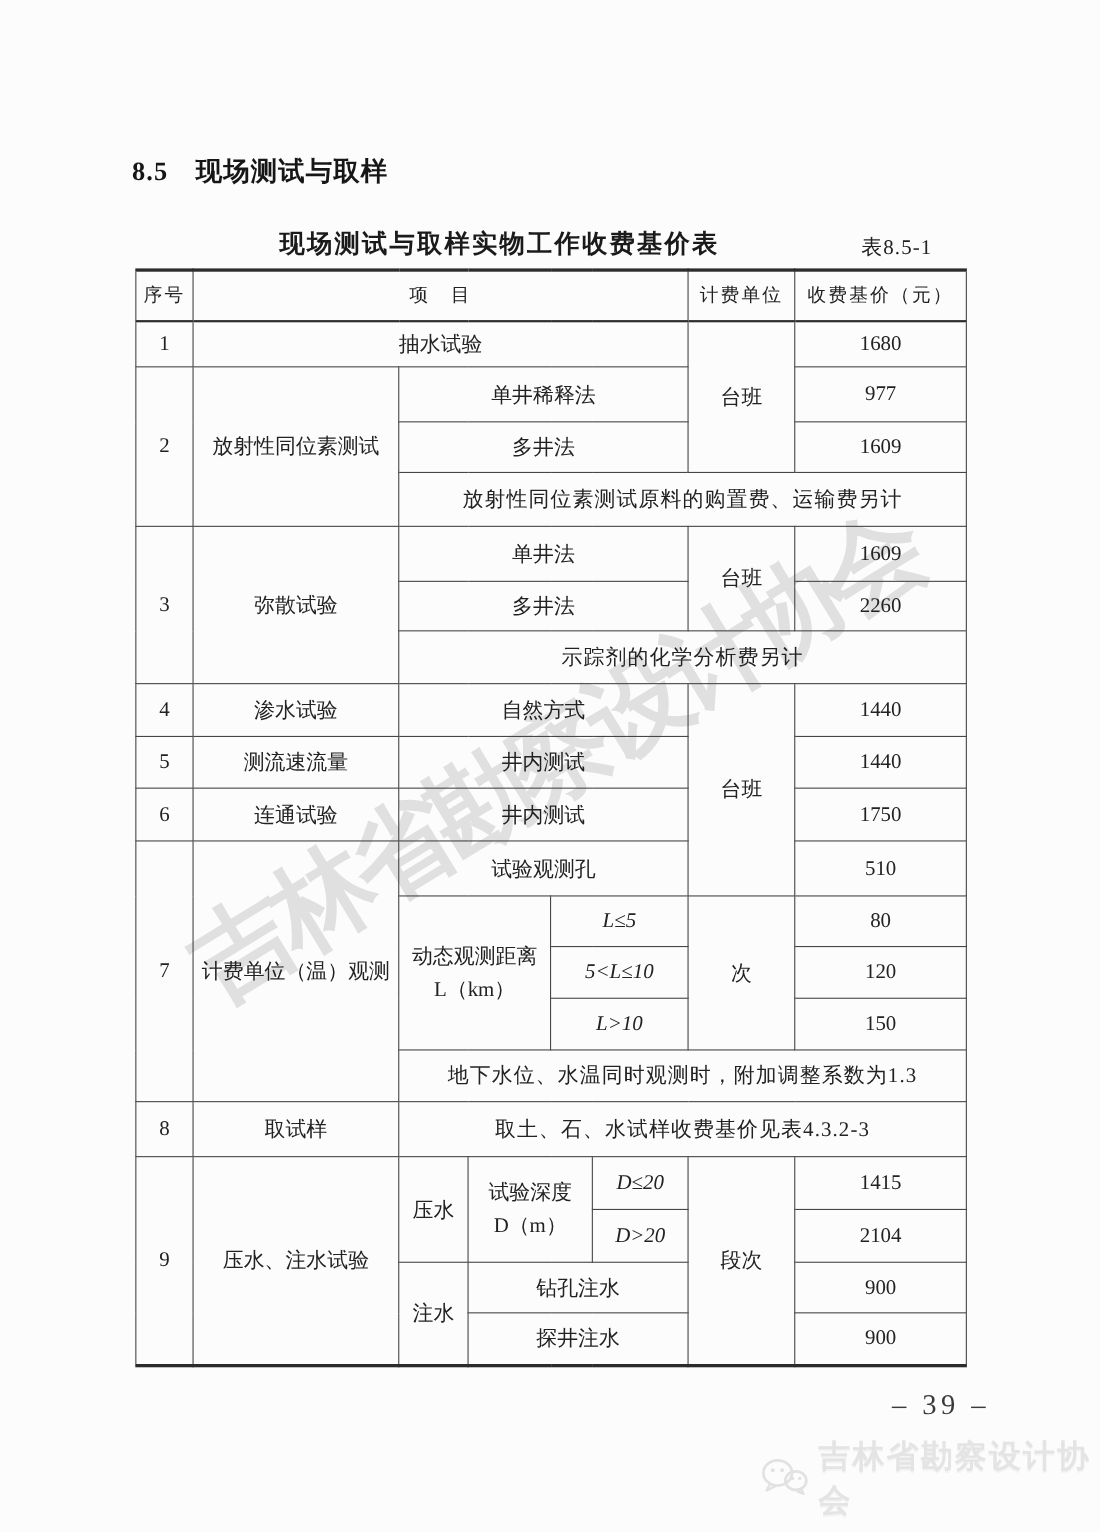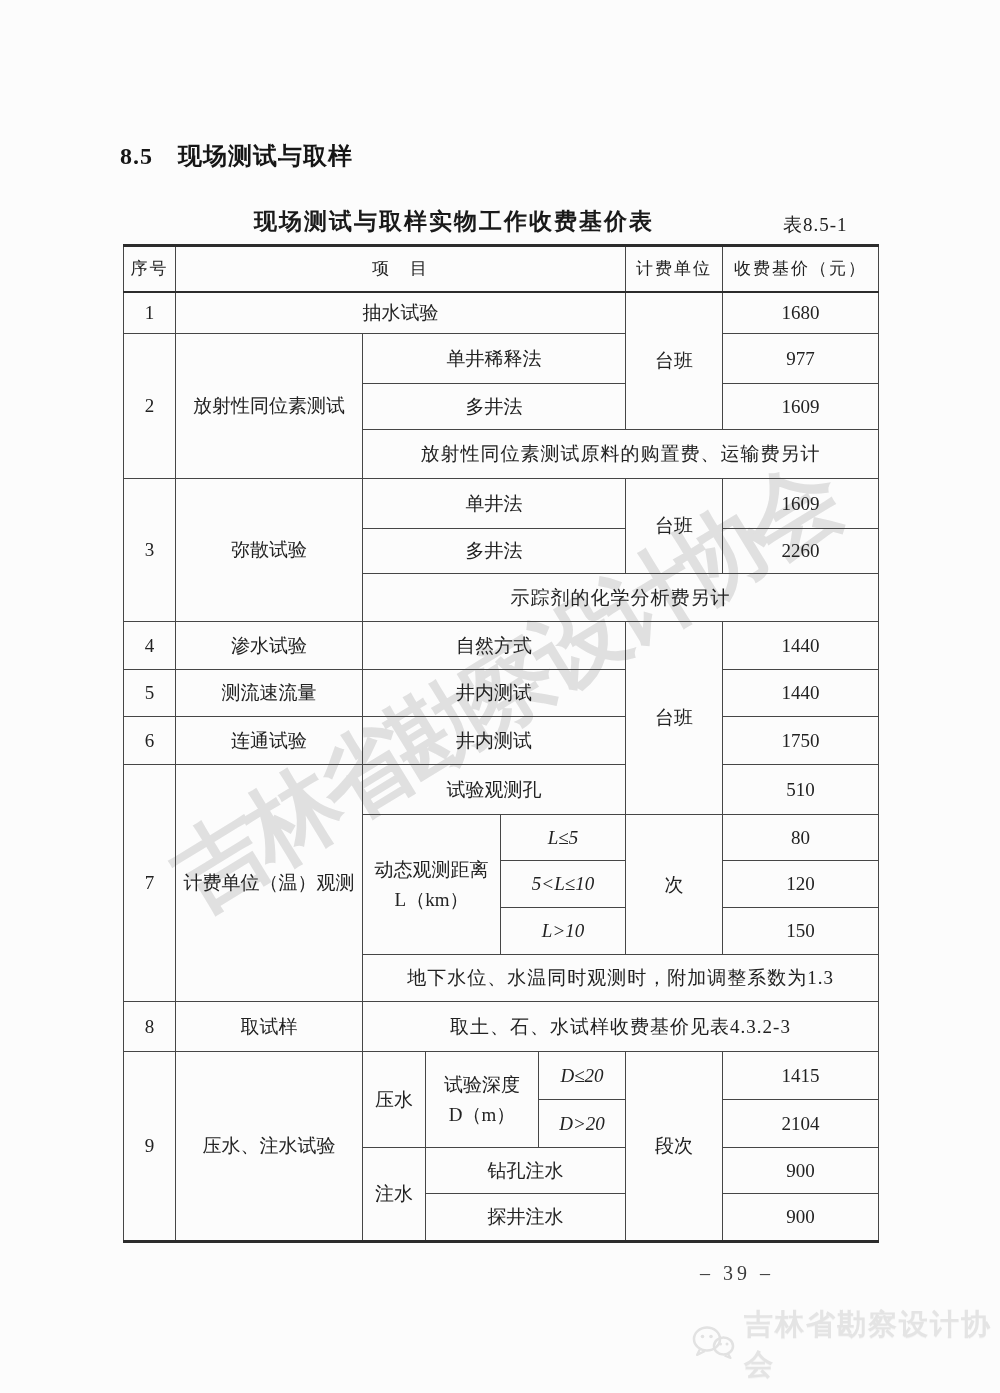--- a/index.html
+++ b/index.html
@@ -36,22 +36,22 @@
   table.fee td{
     border:1px solid #464646;
     font-size:19px;color:#222;text-align:center;vertical-align:middle;
     padding:2px 4px;overflow:hidden;
   }
   table.fee tr.hdr td{border-bottom:2px solid #2c2c2c;font-size:17px;letter-spacing:2px;}
   td.note{text-align:left;padding-left:23px;letter-spacing:1px;}
   td.fm{font-style:italic;}
   td.ml{white-space:pre-line;line-height:1.55;}
   .page-number{
-    position:absolute;left:700px;top:1262px;width:200px;
-    font-size:20px;color:#3a3a3a;letter-spacing:4px;
+    position:absolute;left:700px;top:1262px;width:200px;text-align:right;
+    font-size:26px;color:#3a3a3a;letter-spacing:4px;
   }
   .footer-brand{
     position:absolute;left:690px;top:1322px;height:46px;
     display:flex;align-items:center;gap:8px;z-index:2;
   }
   .footer-brand .brand-text{
     font-size:29px;font-weight:bold;letter-spacing:2px;color:#e4e4e4;
     text-shadow:0 1px 0 #f4f4f4;
     font-family:"Liberation Sans","DejaVu Sans",sans-serif;
   }

